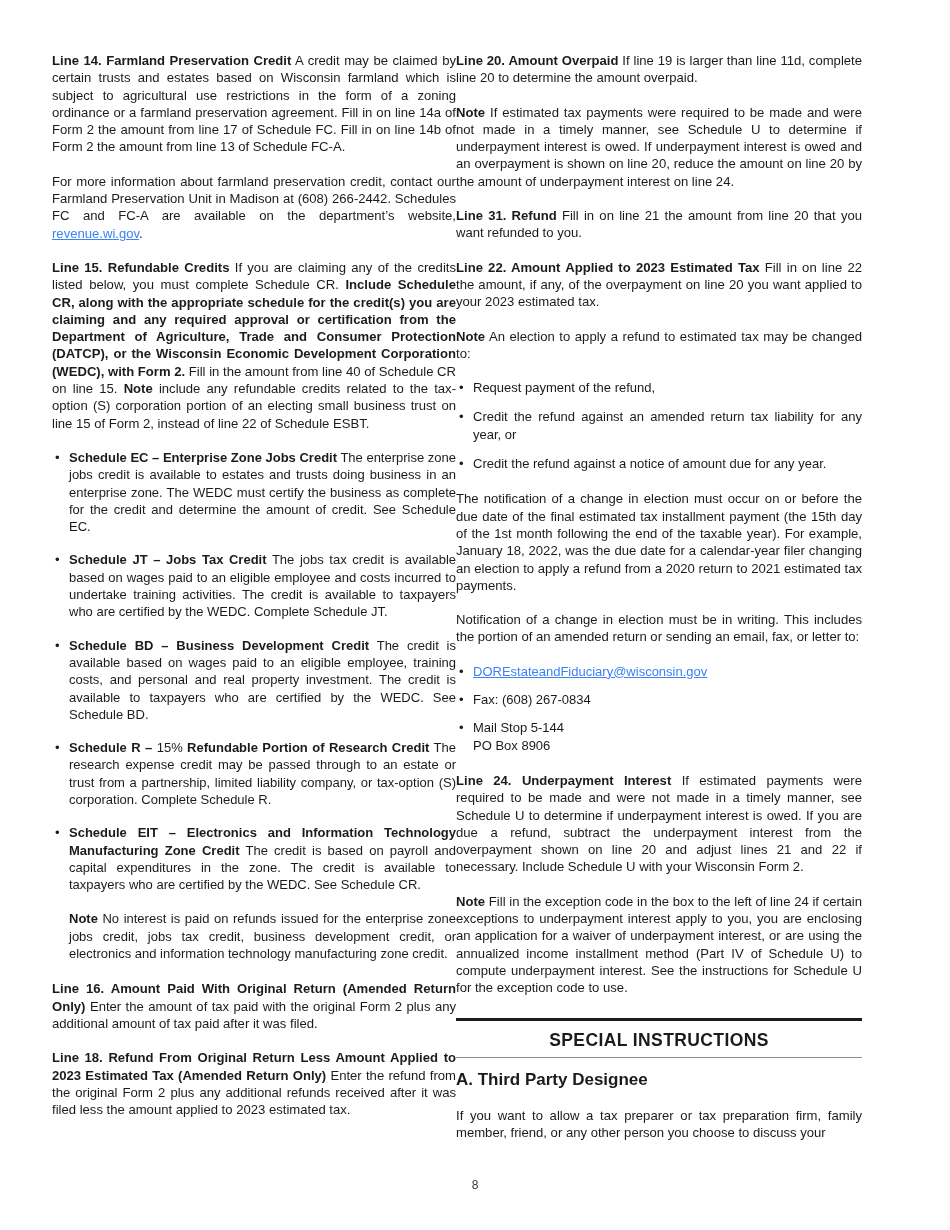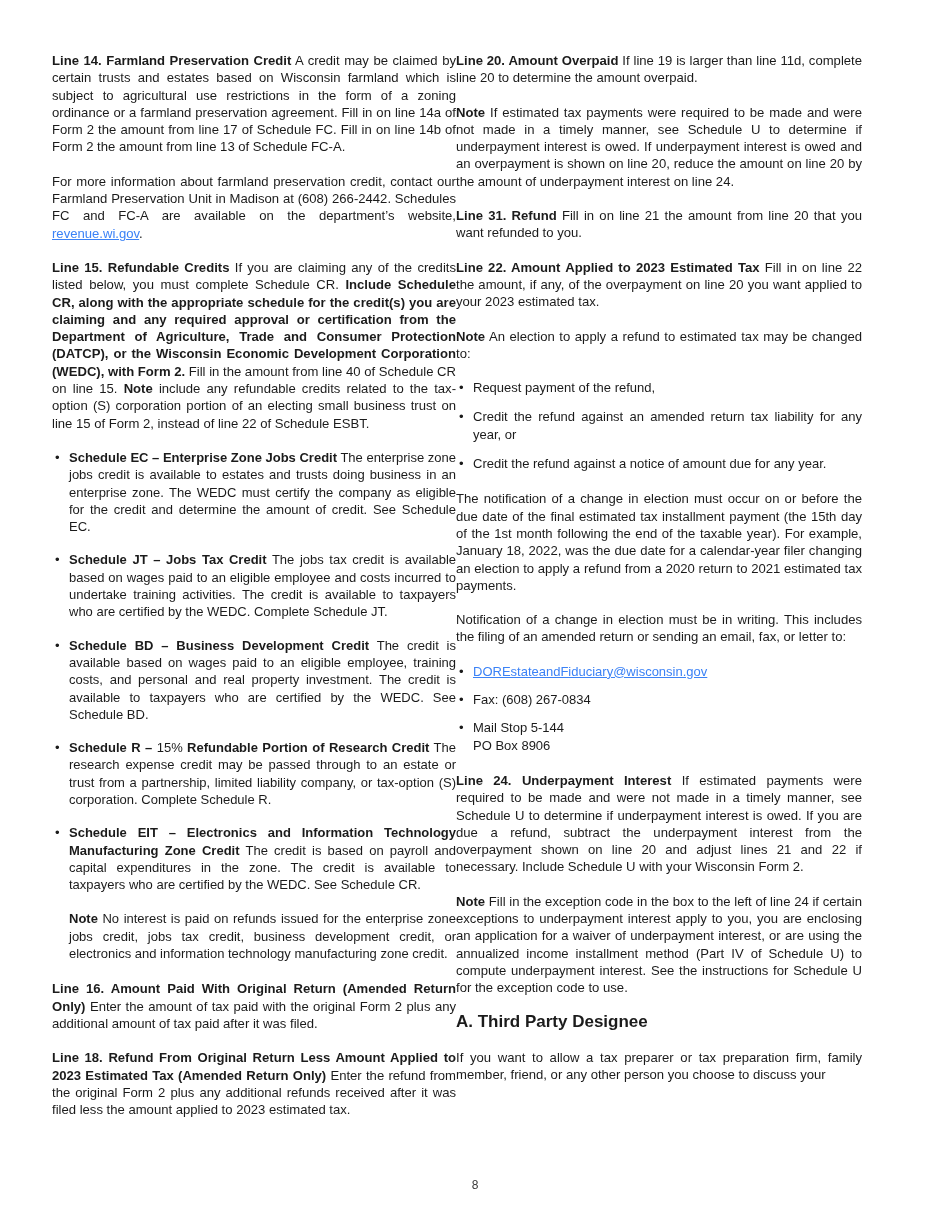--- a/index.html
+++ b/index.html
@@ -127,21 +127,21 @@
 
     <div class="col col-left">
 
       <p class="para"><b>Line 14. Farmland Preservation Credit</b><span> A credit may be claimed by certain trusts and estates based on Wisconsin farmland which is subject to agricultural use restrictions in the form of a zoning ordinance or a farmland preservation agreement. Fill in on line 14a of Form 2 the amount from line 17 of Schedule FC. Fill in on line 14b of Form 2 the amount from line 13 of Schedule FC-A.</span></p>
 
       <p class="para"><span>For more information about farmland preservation credit, contact our Farmland Preservation Unit in Madison at (608) 266-2442. Schedules FC and FC-A are available on the department’s website, </span><a class="link" href="#">revenue.wi.gov</a><span>.</span></p>
 
       <p class="para"><b>Line 15. Refundable Credits</b><span> If you are claiming any of the credits listed below, you must complete Schedule CR. </span><b>Include Schedule CR, along with the appropriate schedule for the credit(s) you are claiming and any required approval or certification from the Department of Agriculture, Trade and Consumer Protection (DATCP), or the Wisconsin Economic Development Corporation (WEDC), with Form 2.</b><span> Fill in the amount from line 40 of Schedule CR on line 15. </span><b>Note</b><span>  include any refundable credits related to the tax-option (S) corporation portion of an electing small business trust on line 15 of Form 2, instead of line 22 of Schedule ESBT.</span></p>
 
       <ul class="bullets">
-        <li><b>Schedule EC – Enterprise Zone Jobs Credit</b><span> The enterprise zone jobs credit is available to estates and trusts doing business in an enterprise zone. The WEDC must certify the company as eligible for the credit and determine the amount of credit. See Schedule EC.</span></li>
+        <li><b>Schedule EC – Enterprise Zone Jobs Credit</b><span> The enterprise zone jobs credit is available to estates and trusts doing business in an enterprise zone. The WEDC must certify the business as complete for the credit and determine the amount of credit. See Schedule EC.</span></li>
 
         <li><b>Schedule JT – Jobs Tax Credit</b><span> The jobs tax credit is available based on wages paid to an eligible employee and costs incurred to undertake training activities. The credit is available to taxpayers who are certified by the WEDC. Complete Schedule JT.</span></li>
 
         <li><b>Schedule BD – Business Development Credit</b><span> The credit is available based on wages paid to an eligible employee, training costs, and personal and real property investment. The credit is available to taxpayers who are certified by the WEDC. See Schedule BD.</span></li>
 
         <li><b>Schedule R – </b><span>15%</span><b> Refundable Portion of Research Credit</b><span> The research expense credit may be passed through to an estate or trust from a partnership, limited liability company, or tax-option (S) corporation. Complete Schedule R.</span></li>
 
         <li>
           <span><b>Schedule EIT – Electronics and Information Technology Manufacturing Zone Credit</b><span> The credit is based on payroll and capital expenditures in the zone. The credit is available to taxpayers who are certified by the WEDC. See Schedule CR.</span></span>
           <span style="display:block;height:17px"></span>
@@ -168,35 +168,40 @@
       <p class="para"><b>Note</b><span> An election to apply a refund to estimated tax may be changed to:</span></p>
 
       <ul class="bullets loose">
         <li>Request payment of the refund,</li>
         <li>Credit the refund against an amended return tax liability for any year, or</li>
         <li>Credit the refund against a notice of amount due for any year.</li>
       </ul>
 
       <p class="para" style="margin-top:18px">The notification of a change in election must occur on or before the due date of the final estimated tax installment payment (the 15th day of the 1st month following the end of the taxable year). For example, January 18, 2022, was the due date for a calendar-year filer changing an election to apply a refund from a 2020 return to 2021 estimated tax payments.</p>
 
-      <p class="para">Notification of a change in election must be in writing. This includes the filing of an amended return or sending an email, fax, or letter to:</p>
+      <p class="para">Notification of a change in election must be in writing. This includes the portion of an amended return or sending an email, fax, or letter to:</p>
 
       <ul class="bullets contact">
         <li><a class="link" href="#">DOREstateandFiduciary@wisconsin.gov</a></li>
         <li>Fax: (608) 267-0834</li>
         <li>
           <span class="addr-line">Mail Stop 5-144</span>
           <span class="addr-line">PO Box 8906</span>
         </li>
       </ul>
 
       <p class="para" style="margin-top:18px"><b>Line 24. Underpayment Interest</b><span> If estimated payments were required to be made and were not made in a timely manner, see Schedule U to determine if underpayment interest is owed. If you are due a refund, subtract the underpayment interest from the overpayment shown on line 20 and adjust lines 21 and 22 if necessary. Include Schedule U with your Wisconsin Form 2.</span></p>
 
       <p class="para"><b>Note</b><span>  Fill in the exception code in the box to the left of line 24 if certain exceptions to underpayment interest apply to you, you are enclosing an application for a waiver of underpayment interest, or are using the annualized income installment method (Part IV of Schedule U) to compute underpayment interest. See the instructions for Schedule U for the exception code to use.</span></p>
 
+      <div class="section-head-wrap">
+        <div class="rule-thick"></div>
+        <h2 class="section-head">SPECIAL INSTRUCTIONS</h2>
+        <div class="rule-thin"></div>
+      </div>
 
       <h3 class="sub-head">A. Third Party Designee</h3>
 
       <p class="para">If you want to allow a tax preparer or tax preparation firm, family member, friend, or any other person you choose to discuss your</p>
 
     </div>
 
   </div>
 
   <div class="page-number">8</div>

